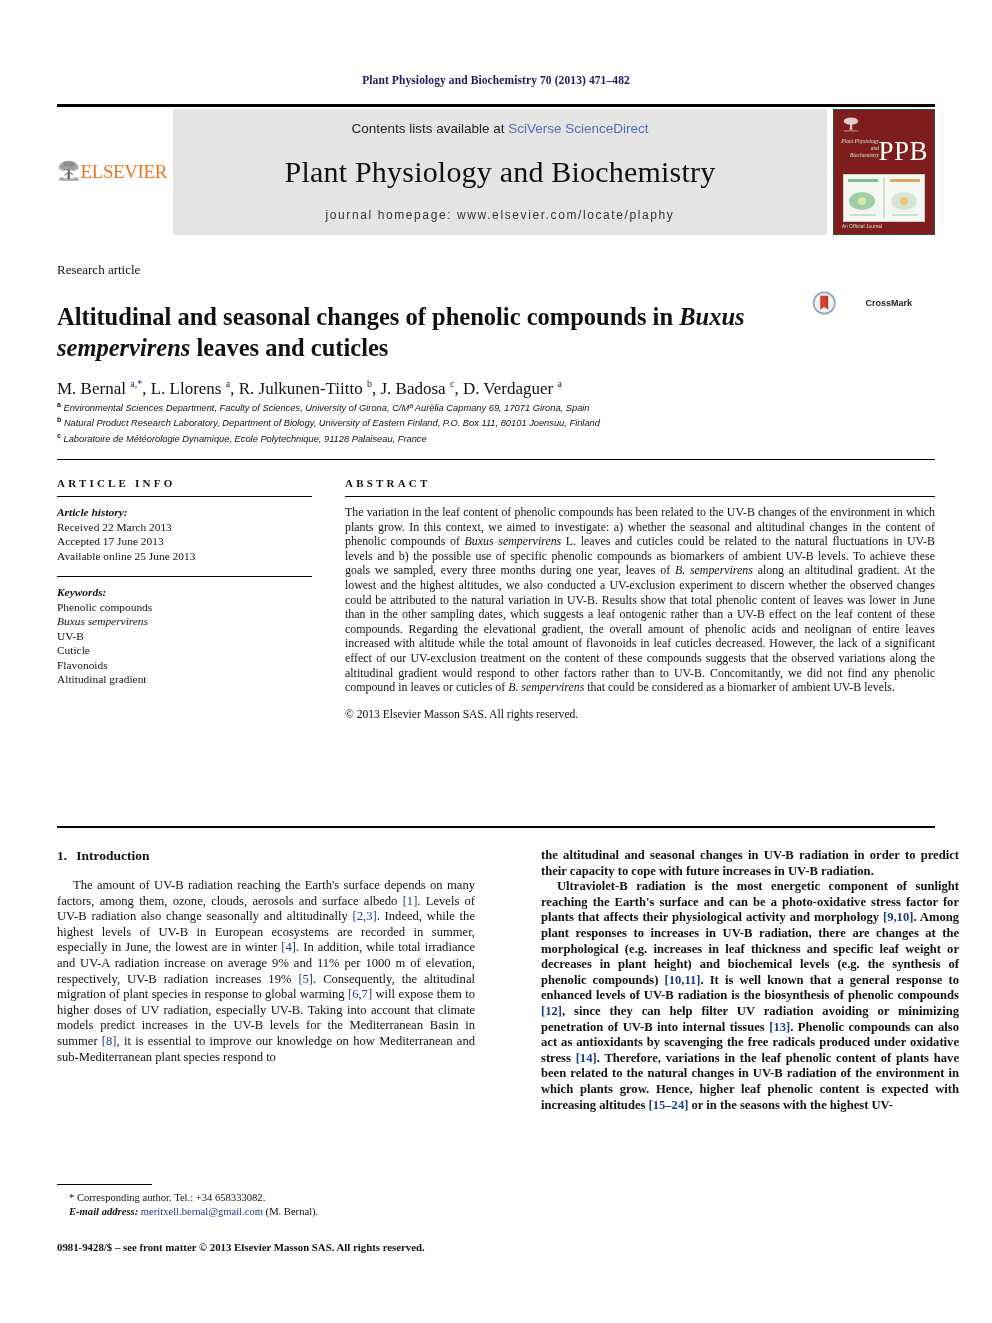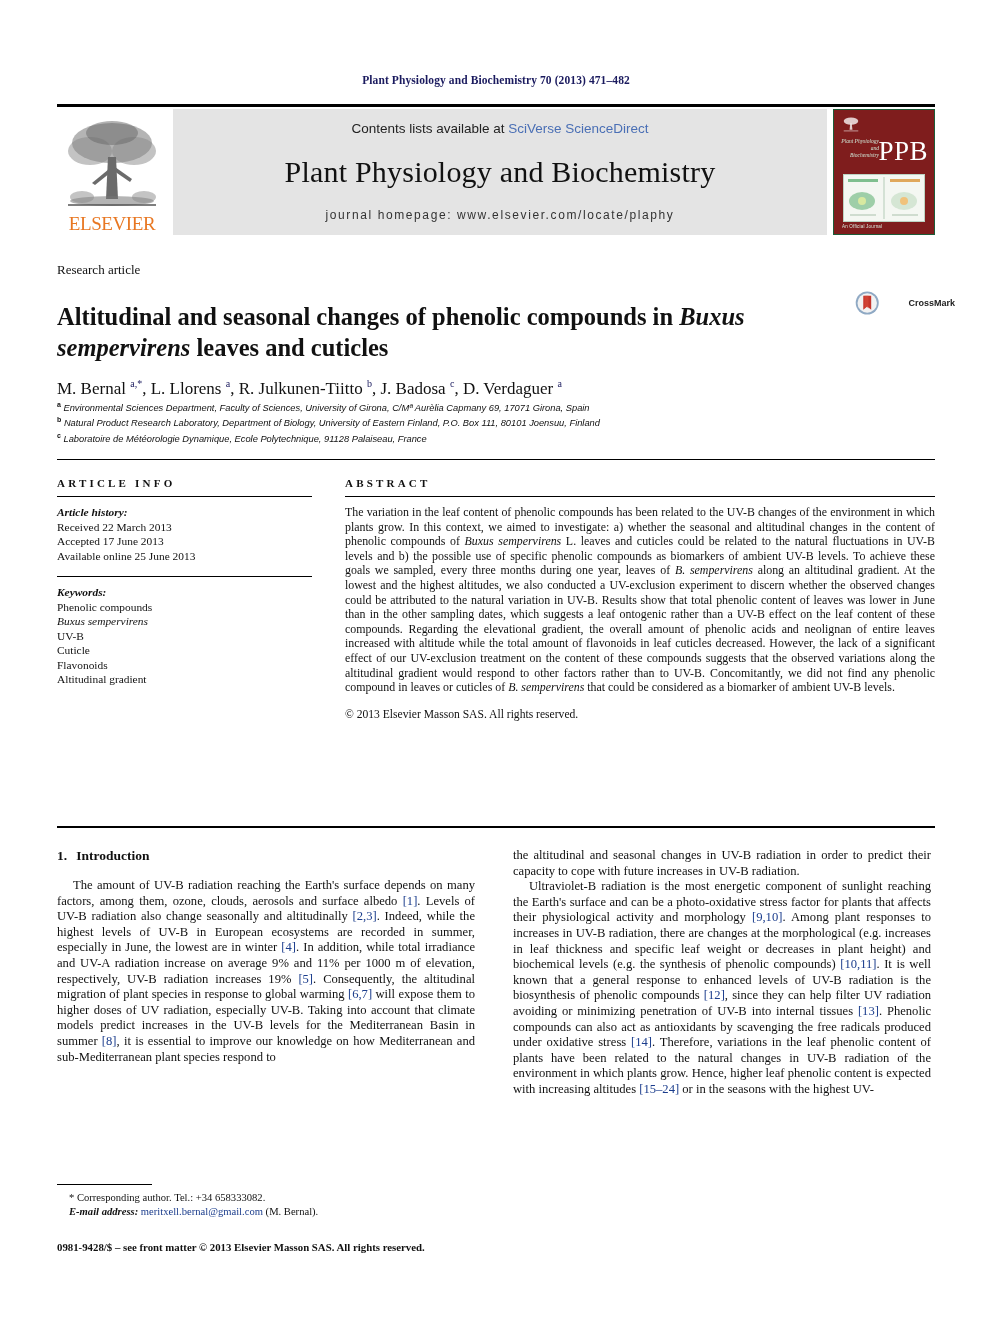--- a/index.html
+++ b/index.html
@@ -49,21 +49,21 @@
     display: flex;
     flex-direction: row;
     align-items: stretch;
     height: 126px;
     margin-top: 2px;
   }
   .elsevier-logo {
     width: 110px;
     flex: 0 0 110px;
     display: flex;
-    flex-direction: column;
+    flex-direction: row;
     align-items: center;
     justify-content: flex-end;
     padding-bottom: 2px;
   }
   .tree-svg { display:block; }
   .elsevier-word {
     font-family: "Liberation Serif", serif;
     font-size: 19px;
     color: #e87722;
     letter-spacing: -0.4px;
@@ -173,21 +173,21 @@
     width: 740px;
     font-family: "Liberation Serif", serif;
     font-size: 24.5px;
     line-height: 31px;
     color: #111;
   }
   .title i { font-style: italic; }
   .crossmark {
     position: absolute;
     top: 283px;
-    left: 855px;
+    left: 812px;
     width: 100px;
     height: 40px;
     display: flex;
     align-items: center;
     gap: 25px;
   }
   .crossmark-label {
     font-family: "Liberation Sans", sans-serif;
     font-size: 9px;
     font-weight: bold;
@@ -305,21 +305,21 @@
     left: 57px;
     width: 878px;
     height: 350px;
   }
   .col {
     position: absolute;
     top: 0;
     width: 418px;
   }
   .col-left { left: 0; }
-  .col-right { left: 456px; }
+  .col-right { left: 484px; font-weight: bold; }
   .h2 {
     font-family: "Liberation Serif", serif;
     font-weight: bold;
     font-size: 13.5px;
     color: #111;
     margin: 0 0 14px 0;
   }
   .h2 .num { margin-right: 9px; }
   .para {
     font-family: "Liberation Serif", serif;

